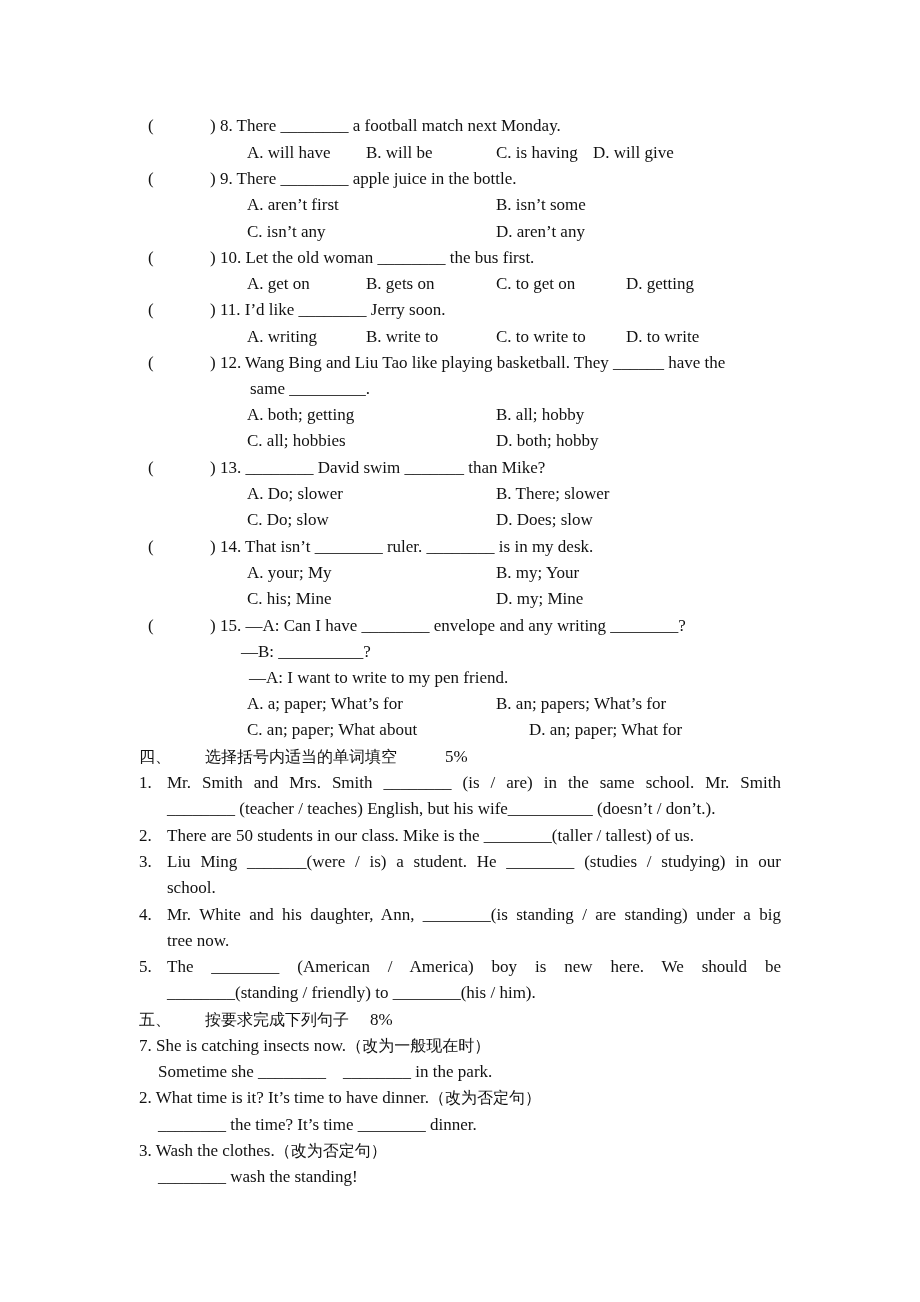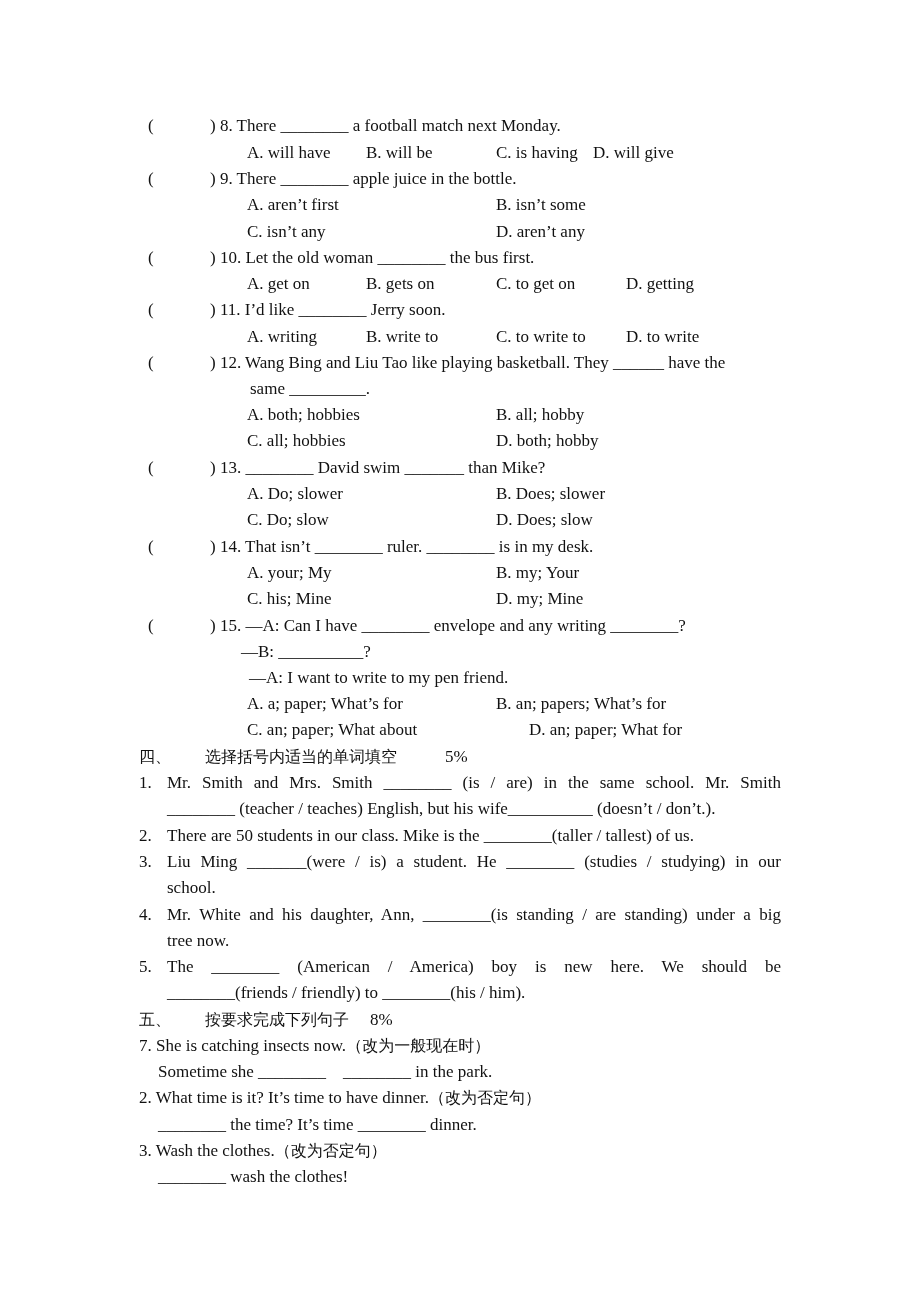--- a/index.html
+++ b/index.html
@@ -48,31 +48,31 @@
   <span class="line opt" style="top:327px;left:247px">A. writing</span>
   <span class="line opt" style="top:327px;left:366px">B. write to</span>
   <span class="line opt" style="top:327px;left:496px">C. to write to</span>
   <span class="line opt" style="top:327px;left:626px">D. to write</span>
 </div>
 
 <div>
   <span class="line paren-l" style="top:353px">(</span>
   <span class="line qtext" style="top:353px">) 12. Wang Bing and Liu Tao like playing basketball. They ______ have the</span>
   <span class="line opt" style="top:379px;left:250px">same _________.</span>
-  <span class="line opt" style="top:405px;left:247px">A. both; hobbies</span>
+  <span class="line opt" style="top:405px;left:247px">A. both; getting</span>
   <span class="line opt" style="top:405px;left:496px">B. all; hobby</span>
   <span class="line opt" style="top:431px;left:247px">C. all; hobbies</span>
   <span class="line opt" style="top:431px;left:496px">D. both; hobby</span>
 </div>
 
 <div>
   <span class="line paren-l" style="top:458px">(</span>
   <span class="line qtext" style="top:458px">) 13. ________ David swim _______ than Mike?</span>
   <span class="line opt" style="top:484px;left:247px">A. Do; slower</span>
-  <span class="line opt" style="top:484px;left:496px">B. Does; slower</span>
+  <span class="line opt" style="top:484px;left:496px">B. There; slower</span>
   <span class="line opt" style="top:510px;left:247px">C. Do; slow</span>
   <span class="line opt" style="top:510px;left:496px">D. Does; slow</span>
 </div>
 
 <div>
   <span class="line paren-l" style="top:537px">(</span>
   <span class="line qtext" style="top:537px">) 14. That isn’t ________ ruler. ________ is in my desk.</span>
   <span class="line opt" style="top:563px;left:247px">A. your; My</span>
   <span class="line opt" style="top:563px;left:496px">B. my; Your</span>
   <span class="line opt" style="top:589px;left:247px">C. his; Mine</span>
@@ -111,21 +111,21 @@
   <span class="line" style="top:878px;left:167px">school.</span>
 </div>
 <div>
   <span class="line" style="top:905px;left:139px">4.</span>
   <span class="line justify" style="top:905px">Mr. White and his daughter, Ann, ________(is standing / are standing) under a big</span>
   <span class="line" style="top:931px;left:167px">tree now.</span>
 </div>
 <div>
   <span class="line" style="top:957px;left:139px">5.</span>
   <span class="line justify" style="top:957px">The ________ (American / America) boy is new here. We should be</span>
-  <span class="line" style="top:983px;left:167px">________(friends / friendly) to ________(his / him).</span>
+  <span class="line" style="top:983px;left:167px">________(standing / friendly) to ________(his / him).</span>
 </div>
 
 <div>
   <span class="line cn" style="top:1010px;left:139px">五、</span>
   <span class="line cn" style="top:1010px;left:205px">按要求完成下列句子</span>
   <span class="line" style="top:1010px;left:370px">8%</span>
 </div>
 
 <div>
   <span class="line" style="top:1036px;left:139px">
@@ -136,14 +136,14 @@
 <div>
   <span class="line" style="top:1088px;left:139px">
     <span>2. What time is it? It’s time to have dinner.</span><span class="cn">（改为否定句）</span>
   </span>
   <span class="line" style="top:1115px;left:158px">________ the time? It’s time ________ dinner.</span>
 </div>
 <div>
   <span class="line" style="top:1141px;left:139px">
     <span>3. Wash the clothes.</span><span class="cn">（改为否定句）</span>
   </span>
-  <span class="line" style="top:1167px;left:158px">________ wash the clothes!</span>
+  <span class="line" style="top:1167px;left:158px">________ wash the standing!</span>
 </div>
 
 </body></html>

